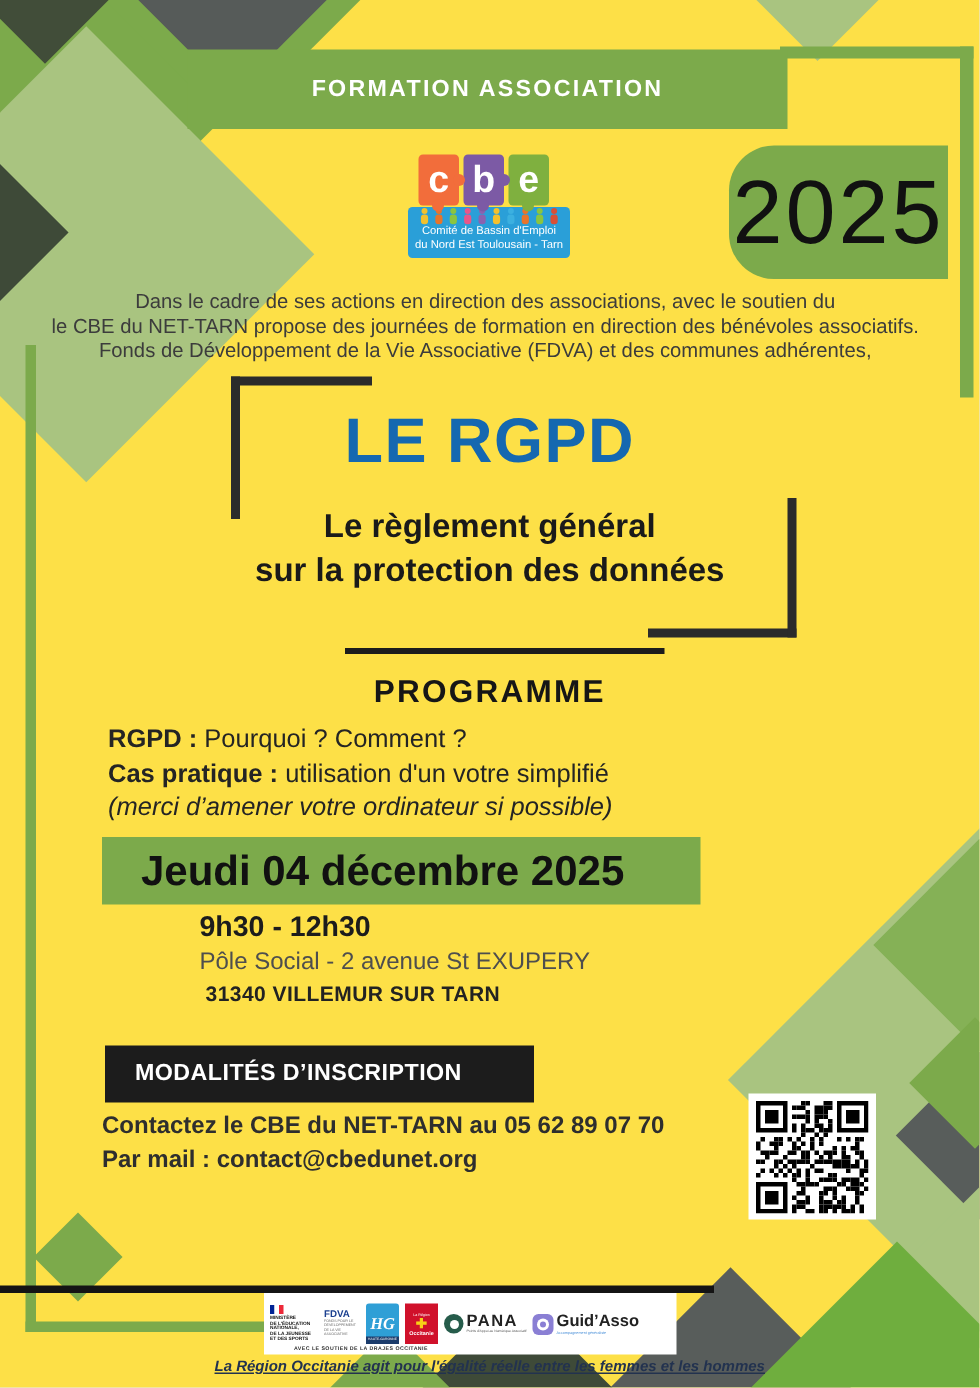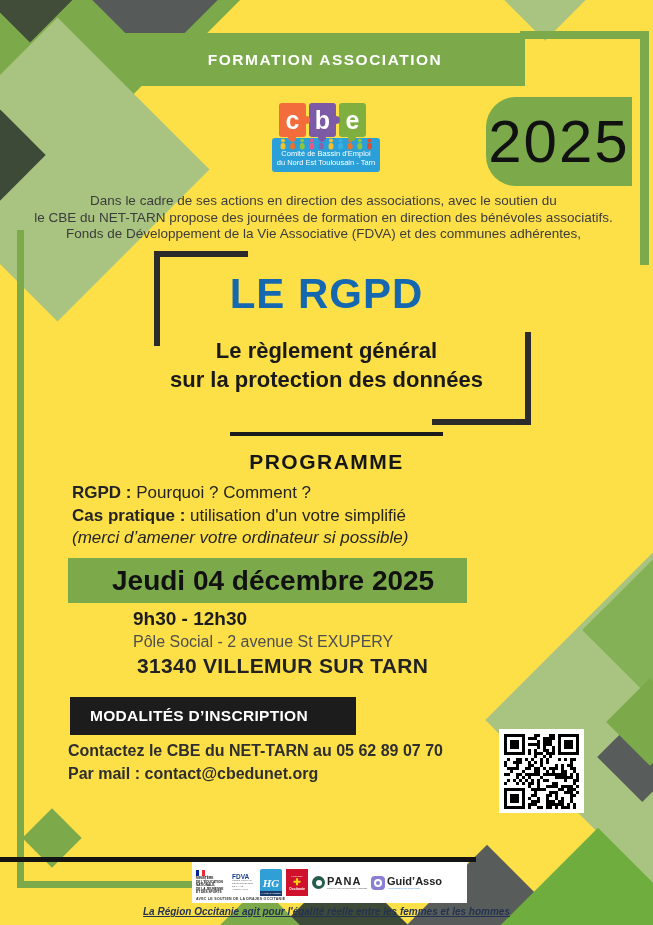--- a/index.html
+++ b/index.html
@@ -37,34 +37,34 @@
     font-weight:bold;color:#1568b0;letter-spacing:1px;z-index:2;}
   .subtitle{position:absolute;left:0;right:0;top:336px;text-align:center;font-size:22px;
     font-weight:bold;color:#1a1a1a;line-height:29px;z-index:2;}
   .divider{position:absolute;left:230px;top:432px;width:213px;height:4px;background:#1c1c1c;z-index:2;}
   .prog-head{position:absolute;left:0;right:0;top:450px;text-align:center;font-size:21px;
     font-weight:bold;color:#161616;letter-spacing:1.5px;z-index:2;}
   .prog-list{position:absolute;left:72px;top:482px;font-size:17px;line-height:22.5px;color:#242424;z-index:2;}
   .prog-list b{font-weight:bold;}
   .prog-note{font-style:italic;}
   .date-banner{position:absolute;left:68px;top:558px;width:399px;height:45px;background:#7caa4b;
-    color:#111;font-size:28px;font-weight:bold;line-height:45px;padding-left:44px;box-sizing:border-box;z-index:2;}
+    color:#111;font-size:28px;font-weight:bold;line-height:45px;padding-left:26px;box-sizing:border-box;z-index:2;}
   .time{position:absolute;left:133px;top:608px;font-size:19px;font-weight:bold;color:#1c1c1c;z-index:2;}
   .venue{position:absolute;left:133px;top:633px;font-size:16px;color:#4e4e4e;z-index:2;}
-  .city{position:absolute;left:137px;top:654px;font-size:21px;font-weight:bold;color:#222;
+  .city{position:absolute;left:137px;top:654px;font-size:14px;font-weight:bold;color:#222;
     letter-spacing:.3px;z-index:2;text-align:center;}
   .insc-banner{position:absolute;left:70px;top:697px;width:286px;height:38px;background:#1c1c1c;
     color:#fff;font-size:15.5px;font-weight:bold;line-height:38px;padding-left:20px;
     box-sizing:border-box;letter-spacing:.3px;z-index:2;}
   .contact{position:absolute;left:68px;top:740px;font-size:16px;font-weight:bold;color:#2e2e2e;
     line-height:22.5px;z-index:2;}
   .qr-box{position:absolute;left:499px;top:729px;width:85px;height:84px;background:#fff;z-index:3;
     display:flex;align-items:center;justify-content:center;}
   
-  .logo-strip{position:absolute;left:192px;top:862px;width:275px;height:41px;background:#fff;z-index:3;
+  .logo-strip{position:absolute;left:176px;top:862px;width:275px;height:41px;background:#fff;z-index:3;
     display:flex;align-items:center;gap:4px;padding:1px 4px;box-sizing:border-box;}
   .ministere{display:flex;flex-direction:column;width:32px;}
   .flag{display:flex;width:9px;height:6px;margin-bottom:1px;}
   .flag i{flex:1;}
   .min-txt{font-size:3.2px;line-height:3.6px;font-weight:bold;color:#111;white-space:pre-line;}
   .fdva{display:flex;flex-direction:column;width:24px;}
   .fdva-main{font-size:6.5px;font-weight:bold;color:#1a3f8f;}
   .fdva-sub{font-size:2.4px;line-height:2.8px;color:#666;white-space:pre-line;}
   .hg{width:22px;height:27px;background:#2f9fd6;border-radius:2px;position:relative;
     display:flex;align-items:center;justify-content:center;}

